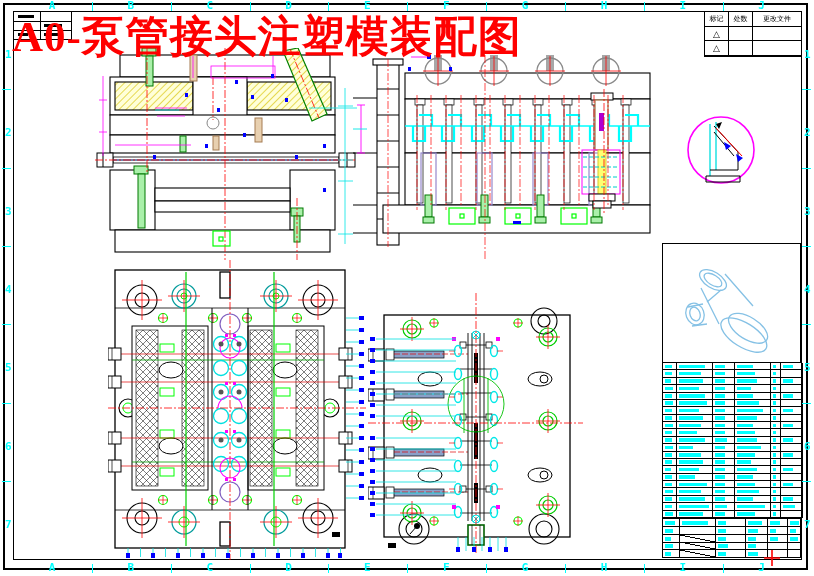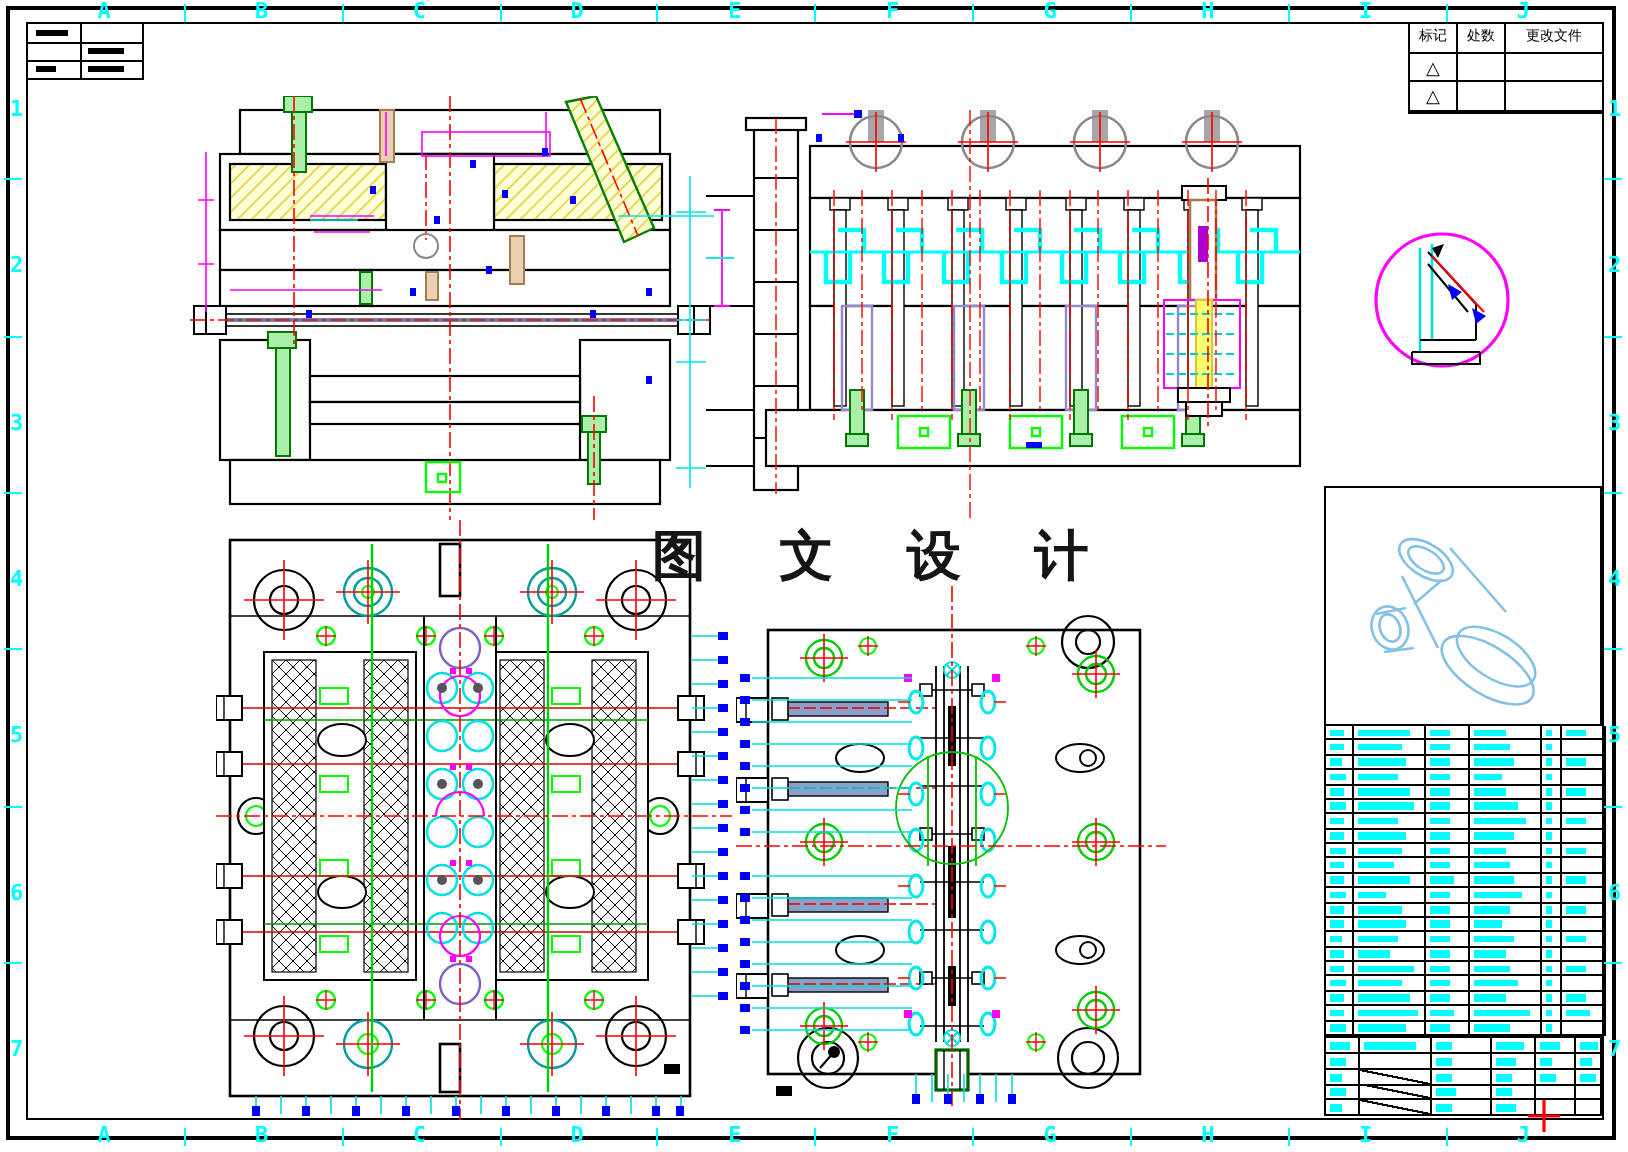--- a/index.html
+++ b/index.html
@@ -1130,21 +1130,21 @@
   <div id="minitable">
     <div class="mrow" style="top:9px"></div>
       <div class="mrow" style="top:18px"></div>
     <div class="mcol" style="left:26px"></div>
     <div class="mbar" style="left:4px;top:3px;width:16px"></div>
     <div class="mbar" style="left:30px;top:12px;width:18px"></div>
     <div class="mbar" style="left:30px;top:21px;width:18px"></div>
     <div class="mbar" style="left:4px;top:21px;width:10px"></div>
   </div>
 
-  <div id="watermark">图 文 设 计</div>
+  <div id="sheet-title">A0-泵管接头注塑模装配图</div>
 
 <div class="gl" style="position: absolute; left: 52px; top: 1px;">A</div>
     <div class="gl" style="position: absolute; left: 52px; top: 563px;">A</div>
     <div class="gl" style="position: absolute; left: 130.85px; top: 1px;">B</div>
     <div class="gl" style="position: absolute; left: 130.85px; top: 563px;">B</div>
     <div class="gl" style="position: absolute; left: 209.7px; top: 1px;">C</div>
     <div class="gl" style="position: absolute; left: 209.7px; top: 563px;">C</div>
     <div class="gl" style="position: absolute; left: 288.55px; top: 1px;">D</div>
     <div class="gl" style="position: absolute; left: 288.55px; top: 563px;">D</div>
     <div class="gl" style="position: absolute; left: 367.4px; top: 1px;">E</div>

